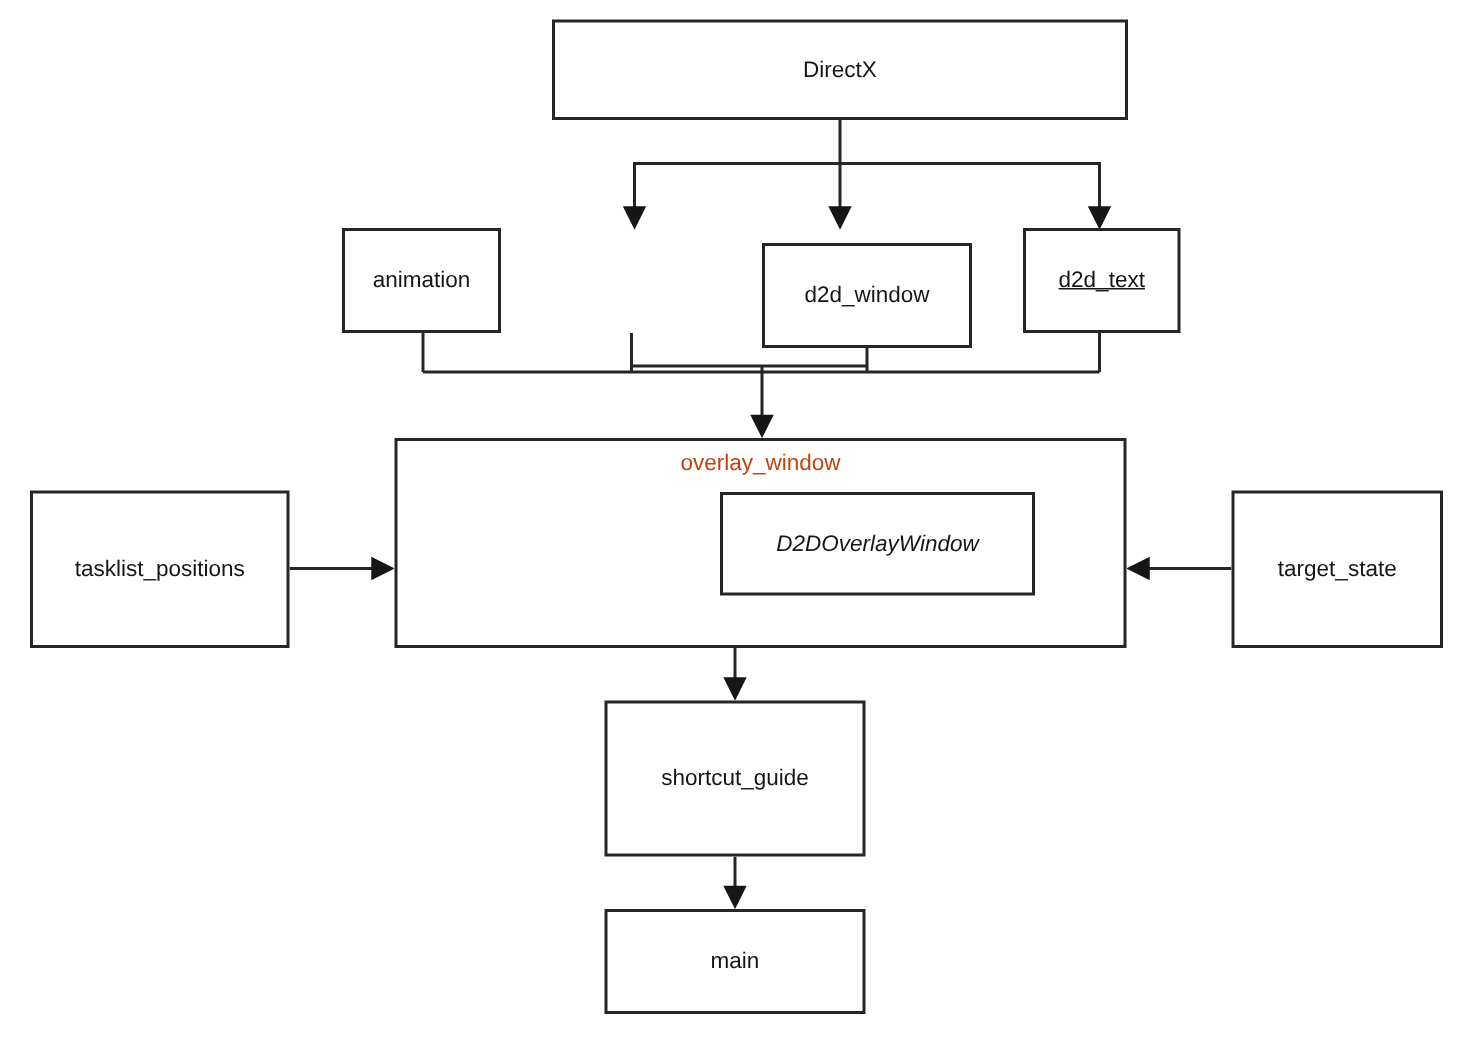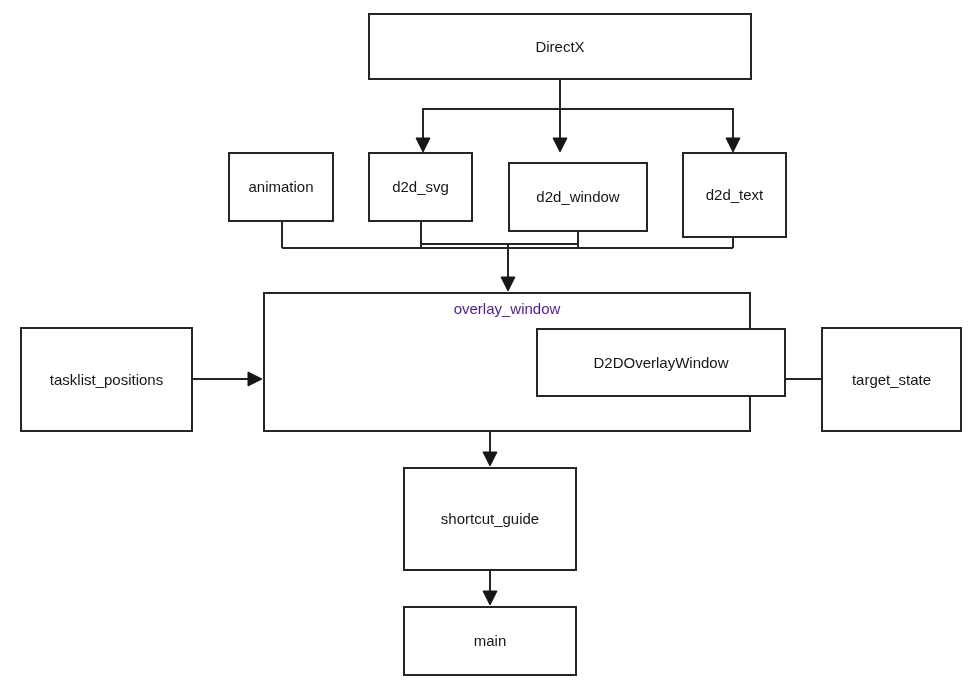--- a/index.html
+++ b/index.html
@@ -50,32 +50,32 @@
     box-sizing: border-box;
     background: #ffffff;
     border: 2px solid #262626;
   }
   .group-label {
     position: absolute;
     left: 0;
     right: 0;
     top: 6px;
     text-align: center;
-    color: #4c1d95;
+    color: #c2410c;
     font-size: 15px;
   }
   
   .n-directx            { left: 368px; top: 13px;  width: 384px; height: 67px; }
   .n-animation          { left: 228px; top: 152px; width: 106px; height: 70px; }
   .n-d2d-svg            { left: 368px; top: 152px; width: 105px; height: 70px; }
   .n-d2d-window         { left: 508px; top: 152px; width: 140px; height: 70px; margin-top: 10px; }
-  .n-d2d-text           { left: 682px; top: 152px; width: 105px; height: 86px; }
+  .n-d2d-text           { left: 682px; top: 152px; width: 105px; height: 70px; text-decoration: underline; }
   .n-overlay-window     { left: 263px; top: 292px; width: 488px; height: 140px; }
   .n-d2d-overlay-svg    { left: 298px; top: 328px; width: 175px; height: 69px; }
-  .n-d2d-overlay-window { left: 536px; top: 328px; width: 250px; height: 69px; }
+  .n-d2d-overlay-window { left: 480px; top: 328px; width: 210px; height: 69px; font-style: italic; }
   .n-tasklist-positions { left: 20px;  top: 327px; width: 173px; height: 105px; }
   .n-target-state       { left: 821px; top: 327px; width: 141px; height: 105px; }
   .n-shortcut-guide     { left: 403px; top: 467px; width: 174px; height: 104px; }
   .n-main               { left: 403px; top: 606px; width: 174px; height: 70px; }
 </style>
 </head>
 <body>
 
 <div class="canvas">
 
@@ -127,23 +127,20 @@
   </svg>
 
   <div class="node n-directx">
     <span>DirectX</span>
   </div>
 
   <div class="node n-animation">
     <span>animation</span>
   </div>
 
-  <div class="node n-d2d-svg">
-    <span>d2d_svg</span>
-  </div>
 
   <div class="node n-d2d-window">
     <span>d2d_window</span>
   </div>
 
   <div class="node n-d2d-text">
     <span>d2d_text</span>
   </div>
 
   <div class="group n-overlay-window">

